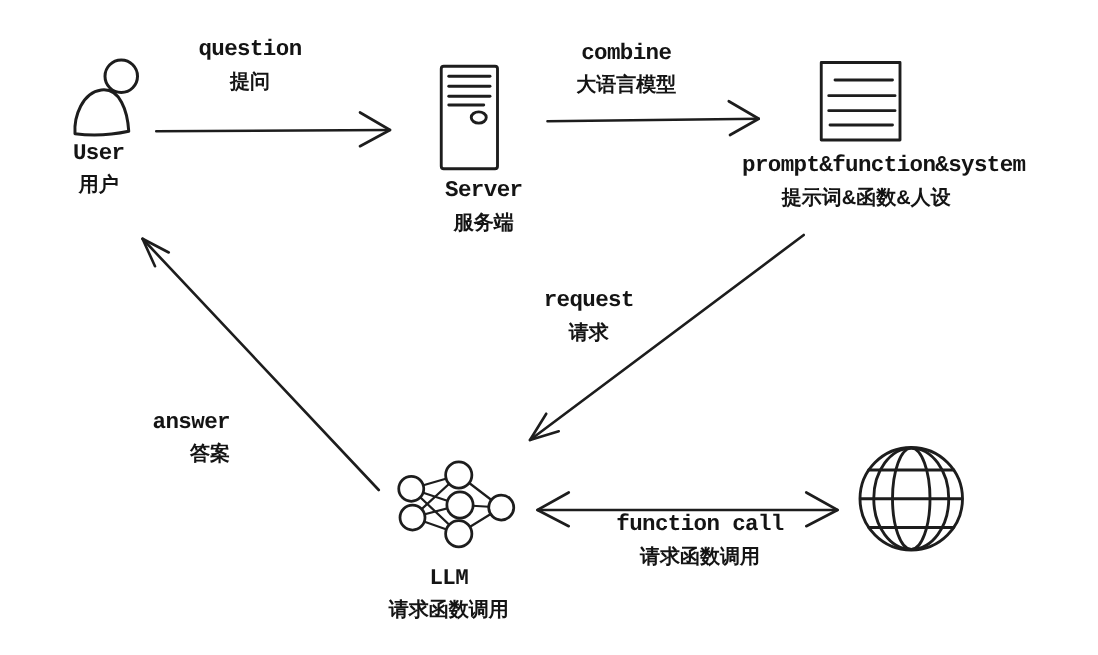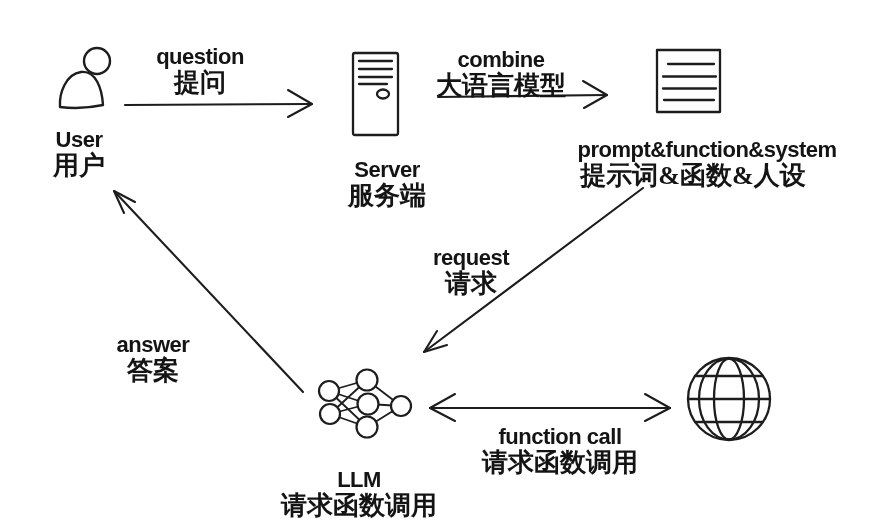--- a/index.html
+++ b/index.html
@@ -15,32 +15,31 @@
   .ink { stroke: #1d1d1d; fill: none; stroke-linecap: round; stroke-linejoin: round; }
   .label {
     position: absolute;
     transform: translateX(-50%);
     text-align: center;
     color: #141414;
     white-space: nowrap;
   }
   .label .en {
     display: block;
-    font-family: Liberation Sans, sans-serif;
+    font-family: Liberation Mono, monospace;
     font-weight: bold;
-    font-size: 22px;
+    font-size: 18px;
     line-height: 24px;
     letter-spacing: -0.5px;
-    margin-top: 17px;
   }
   .label .zh {
     display: block;
-    font-family: Liberation Serif, serif;
+    font-family: Liberation Sans, sans-serif;
     font-weight: 600;
-    font-size: 26px;
+    font-size: 16px;
     line-height: 27px;
   }
 </style>
 </head>
 <body>
 
 <div class="canvas">
 
   <svg class="layer" width="878" height="524" viewBox="0 0 878 524">
 
@@ -145,21 +144,21 @@
   <div class="label" style="left:501px; top:31px;">
     <span class="en">combine</span>
     <span class="zh">大语言模型</span>
   </div>
 
   <div class="label" style="left:471px; top:229px;">
     <span class="en">request</span>
     <span class="zh">请求</span>
   </div>
 
-  <div class="label" style="left:153px; top:316px;">
+  <div class="label" style="left:153px; top:326px;text-align:right;">
     <span class="en">answer</span>
     <span class="zh">答案</span>
   </div>
 
   <div class="label" style="left:560px; top:408px;">
     <span class="en">function call</span>
     <span class="zh">请求函数调用</span>
   </div>
 
 </div>

